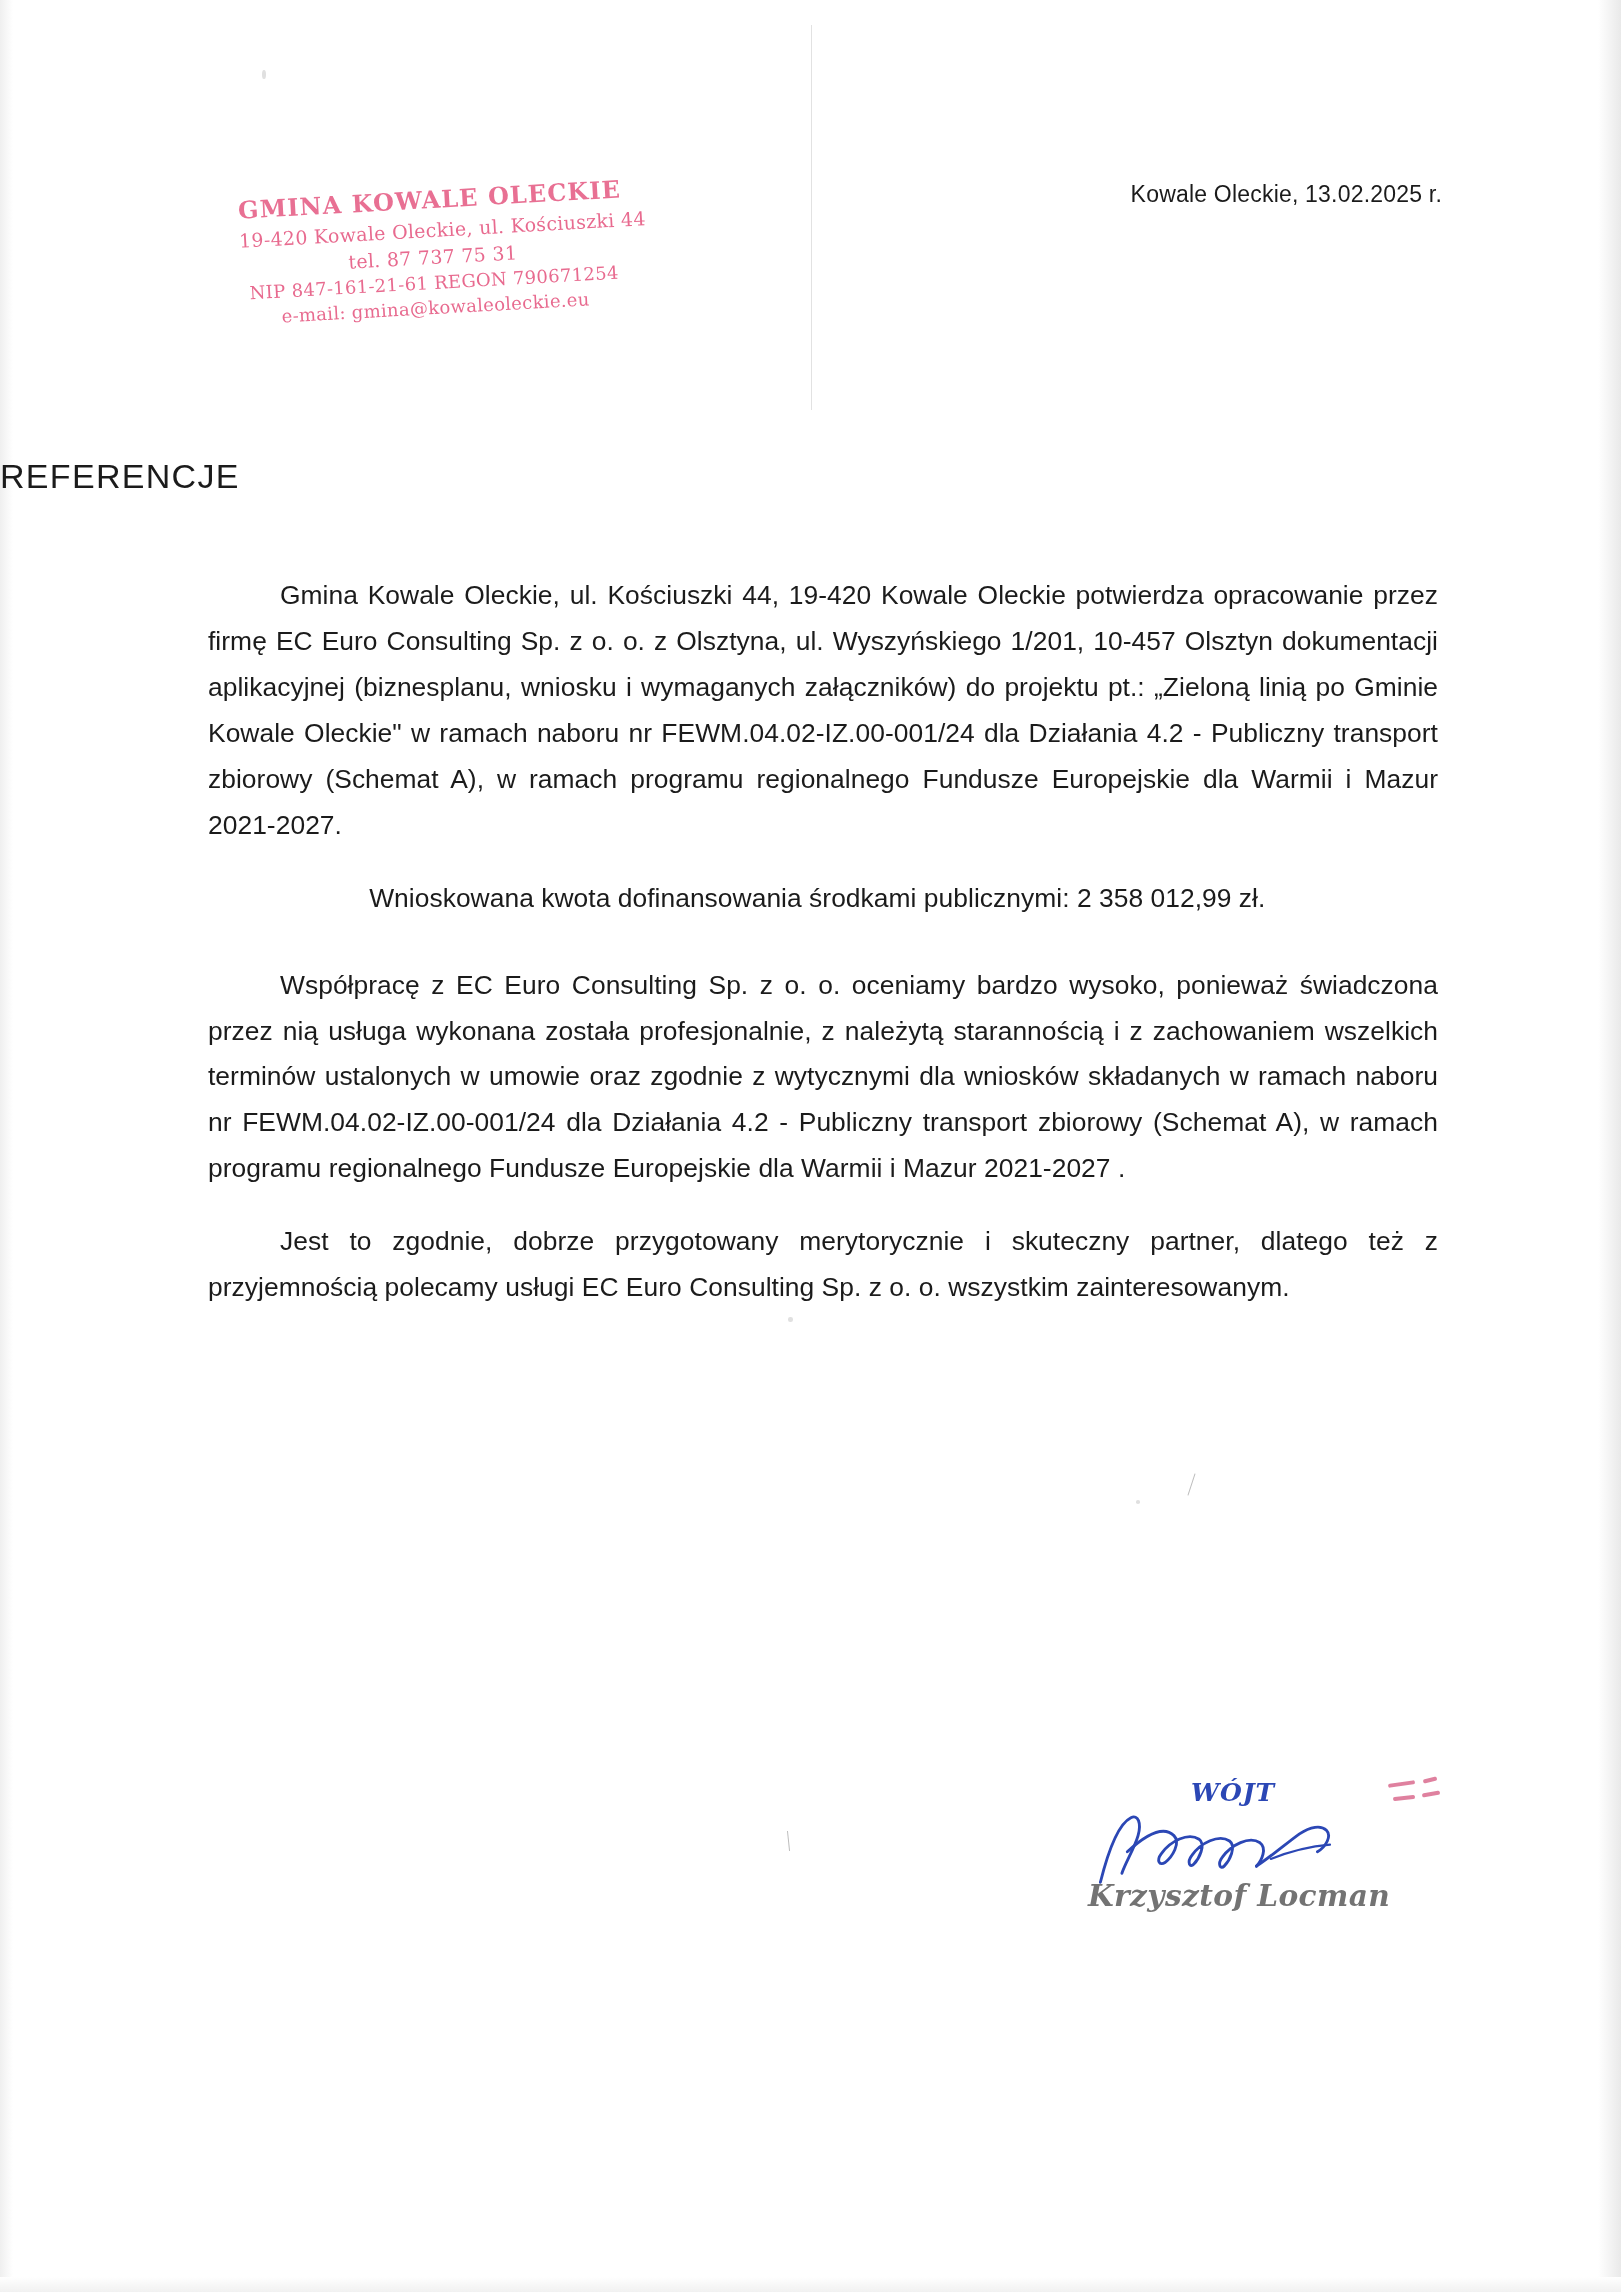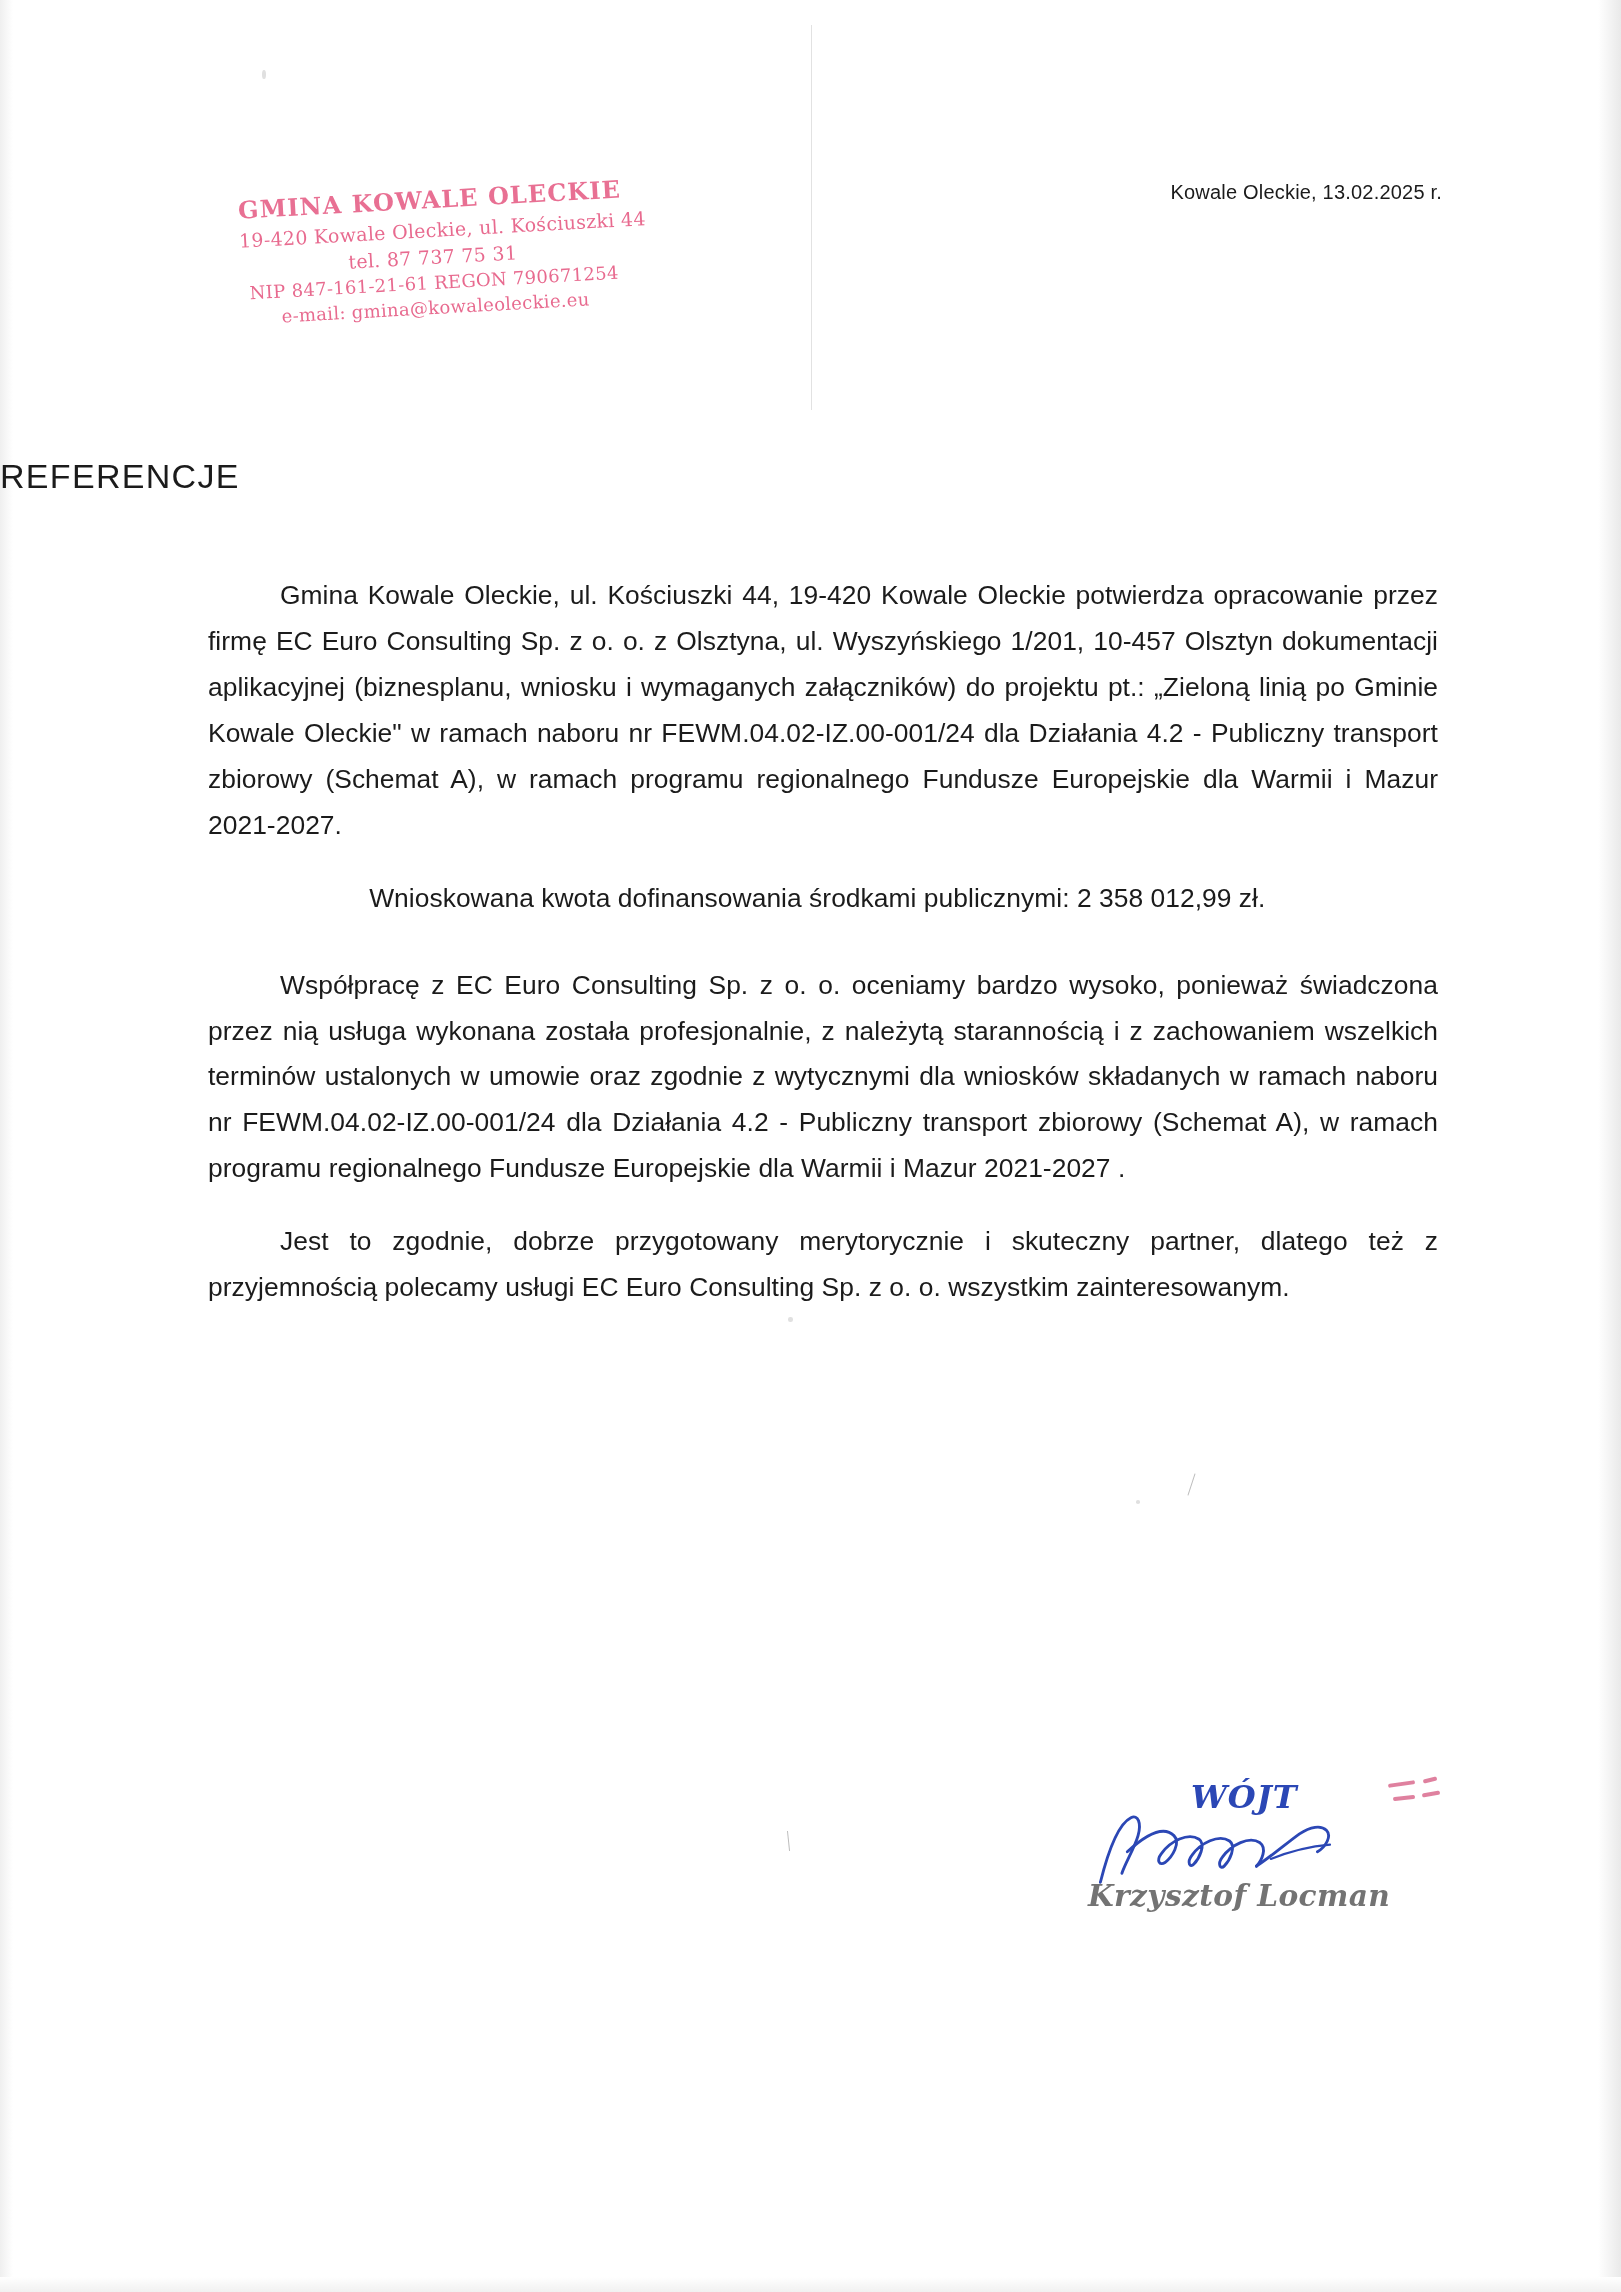--- a/index.html
+++ b/index.html
@@ -78,21 +78,21 @@
   .stamp .line2 { margin-top: 1.8px; }
   .stamp .line3 { margin-top: 0.9px; }
   .stamp .line4 { margin-top: 0.9px; font-size: 18px; }
   .stamp .line5 { margin-top: 0.9px; font-size: 18px; }
 
   
   .place-date {
     position: absolute;
     right: 179px;
     top: 181px;
-    font-size: 20px;
+    font-size: 23px;
     letter-spacing: 0.2px;
     white-space: nowrap;
   }
 
   
   .doc-title {
     position: absolute;
     left: 0;
     top: 457px;
     width: 100%;
@@ -130,21 +130,21 @@
     width: 376px;
     height: 179px;
   }
   .sig-title {
     position: absolute;
     left: 103px;
     top: 0;
     font-family: "DejaVu Serif", serif;
     font-weight: 700;
     font-style: italic;
-    font-size: 32px;
+    font-size: 25px;
     color: #2b47b5;
     letter-spacing: 0.9px;
   }
   .sig-name {
     position: absolute;
     left: 0px;
     top: 100px;
     font-family: "DejaVu Serif", serif;
     font-weight: 700;
     font-style: italic;

